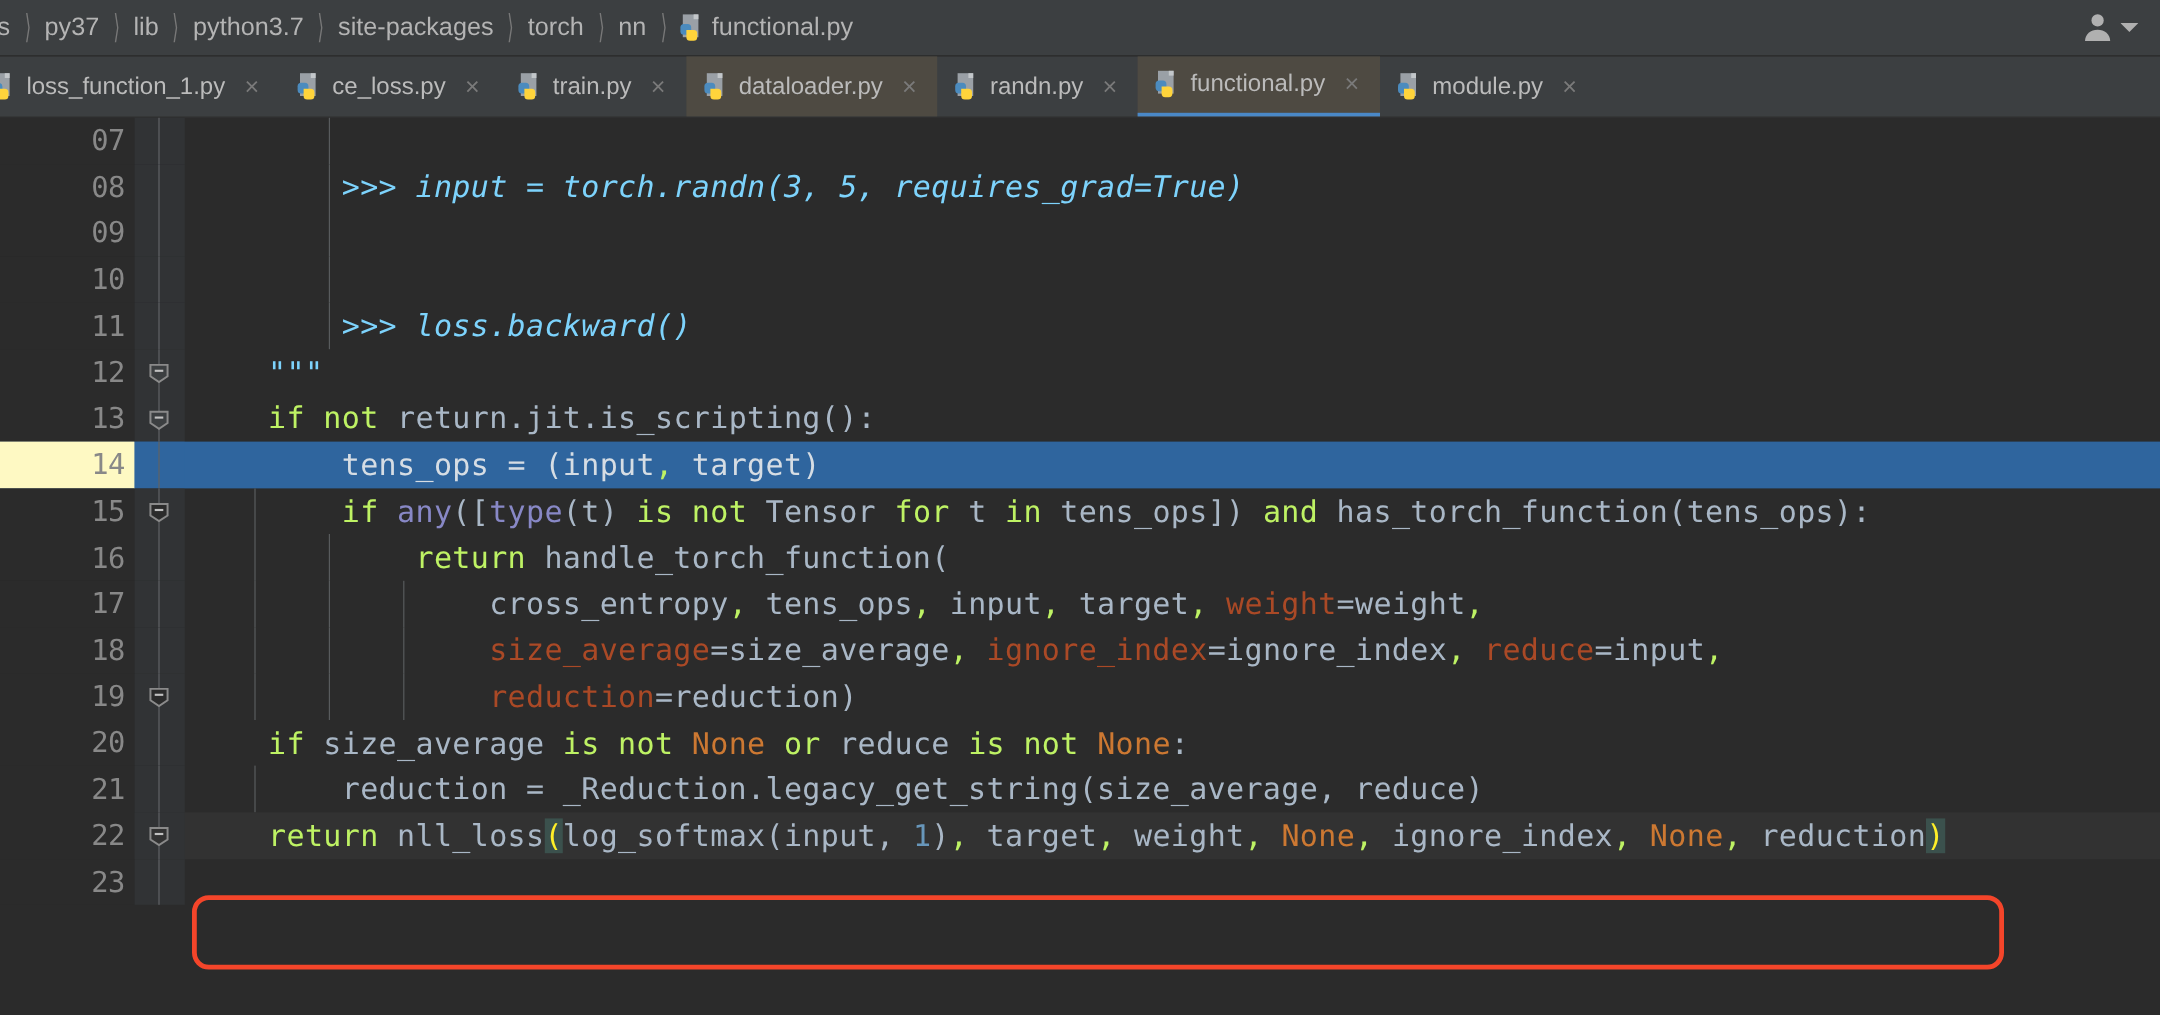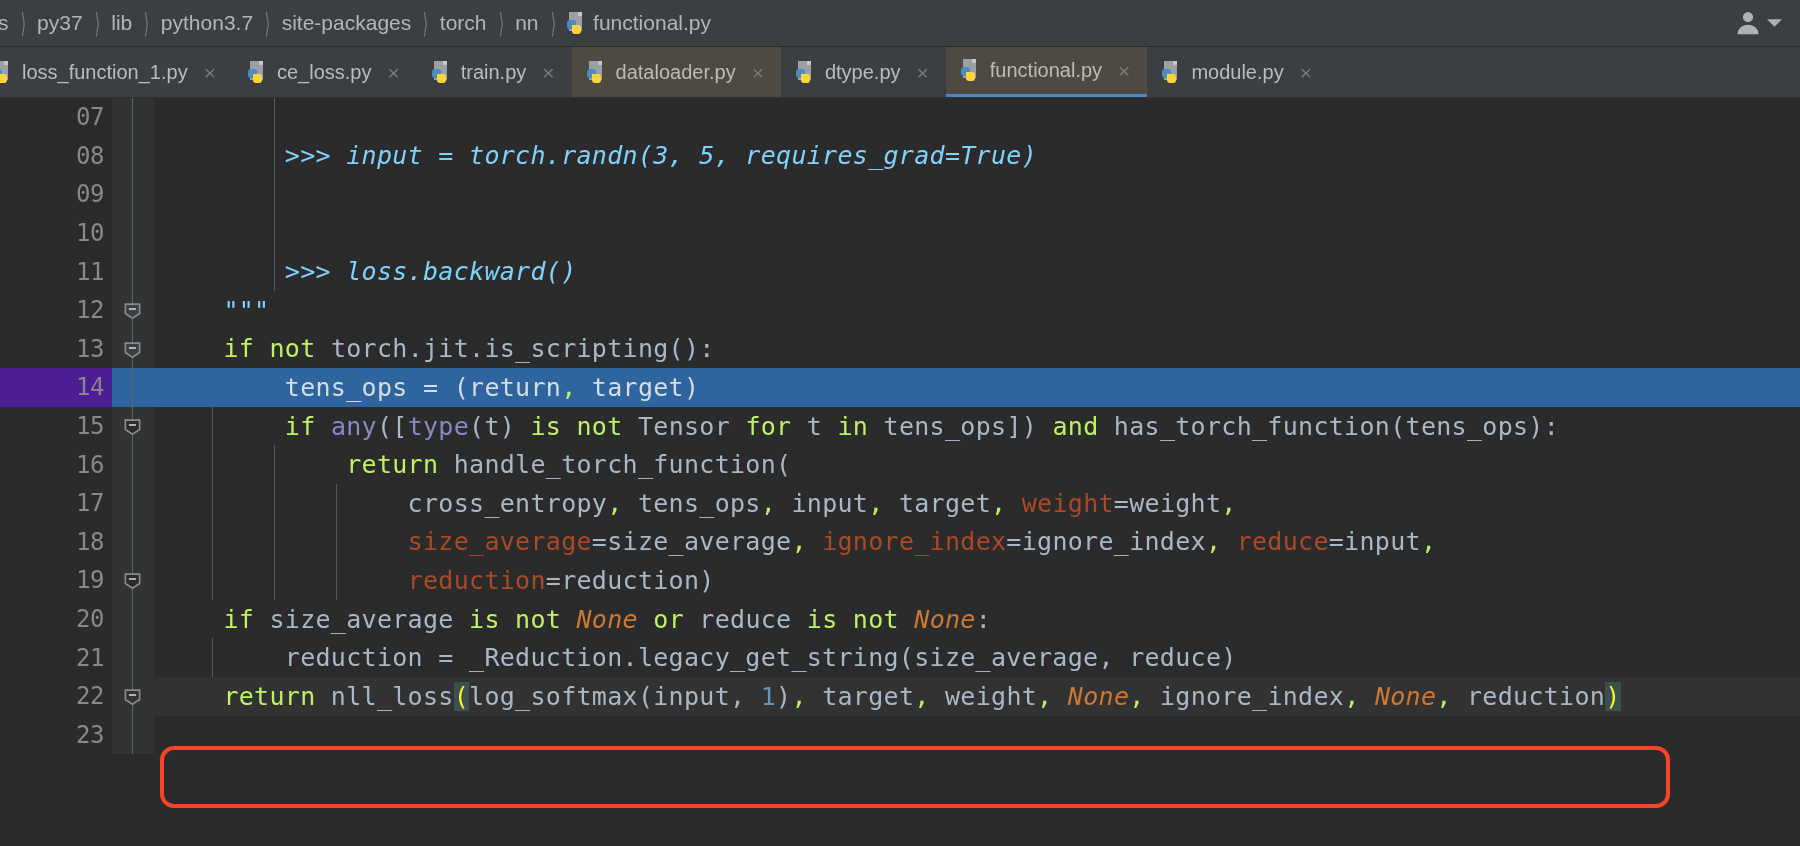--- a/index.html
+++ b/index.html
@@ -142,21 +142,21 @@
     justify-content: flex-end;
     padding-right: 8px;
     font-family: "DejaVu Sans Mono", monospace;
     font-size: 24px;
     color: #888888;
     letter-spacing: -0.5px;
     background: #2b2b2b;
     position: relative;
     z-index: 3;
   }
-  .row.selected .gutter { background: #4c1d95; padding-left: 28px; }
+  .row.selected .gutter { background: #fef9c3; padding-left: 28px; }
 
   .fold-col {
     width: 42px;
     flex: 0 0 42px;
     height: 100%;
     position: relative;
     background: #313335;
     z-index: 2;
   }
   .row.selected .fold-col { background: #2f659e; }
@@ -196,21 +196,21 @@
     background: #585b5d;
   }
 
   
   .kw   { color: #bef264; }
   .bi   { color: #8888c6; }
   .dstr { color: #7dd3fc; font-style: italic; }
   .num  { color: #6897bb; }
   .kwarg{ color: #aa4926; }
   .txt  { color: #a9b7c6; }
-  .cnst { color: #cc7832; font-style: italic; }
+  .cnst { color: #cc7832; }
   .sel-txt { color: #d6dde4; }
 
   .brace-hl {
     background: #3b514d;
     color: #ffef28;
   }
 
   
   .annot-box {
     position: absolute;
@@ -325,21 +325,21 @@
     <span>dataloader.py</span>
     <span class="tab-close">×</span>
   </div>
   <div class="tab">
     <span class="pyicon">
         <span class="page"></span>
         <span class="fold"></span>
         <span class="pyblue"></span>
         <span class="pyyellow"></span>
       </span>
-    <span>dtype.py</span>
+    <span>randn.py</span>
     <span class="tab-close">×</span>
   </div>
   <div class="tab active">
     <span class="pyicon">
         <span class="page"></span>
         <span class="fold"></span>
         <span class="pyblue"></span>
         <span class="pyyellow"></span>
       </span>
     <span>functional.py</span>
@@ -419,29 +419,29 @@
     <div class="row">
       <div class="gutter">13</div>
       <div class="fold-col">
         <div class="rail"></div>
         <svg class="foldmark" viewBox="0 0 16 16">
           <path d="M2 3 L14 3 L14 11 L8 15 L2 11 Z" fill="#3c3f41" stroke="#8a8a8a" stroke-width="1.4"></path>
           <rect x="5" y="6.4" width="6" height="1.5" fill="#c0c0c0"></rect>
         </svg>
       </div>
       <div class="code">
-        <span class="txt">    </span><span class="kw">if</span><span class="txt"> </span><span class="kw">not</span><span class="txt"> torch.jit.is_scripting():</span>
+        <span class="txt">    </span><span class="kw">if</span><span class="txt"> </span><span class="kw">not</span><span class="txt"> return.jit.is_scripting():</span>
       </div>
     </div>
 
     <div class="row selected">
       <div class="gutter">14</div>
       <div class="fold-col"><div class="rail"></div></div>
       <div class="code">
-        <span class="sel-txt">        tens_ops = (return</span><span class="kw">,</span><span class="sel-txt"> target)</span>
+        <span class="sel-txt">        tens_ops = (input</span><span class="kw">,</span><span class="sel-txt"> target)</span>
       </div>
     </div>
 
     <div class="row">
       <div class="gutter">15</div>
       <div class="fold-col">
         <div class="rail"></div>
         <svg class="foldmark" viewBox="0 0 16 16">
           <path d="M2 3 L14 3 L14 11 L8 15 L2 11 Z" fill="#2b2b2b" stroke="#8a8a8a" stroke-width="1.4"></path>
           <rect x="5" y="6.4" width="6" height="1.5" fill="#c0c0c0"></rect>

